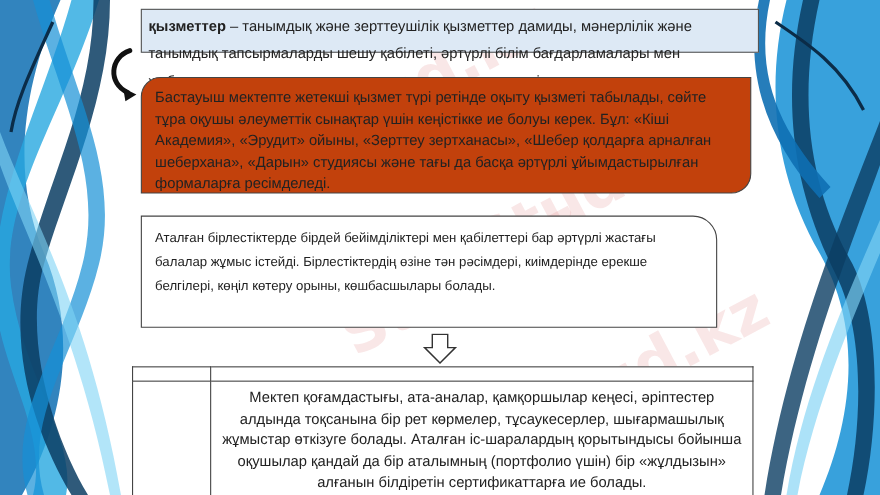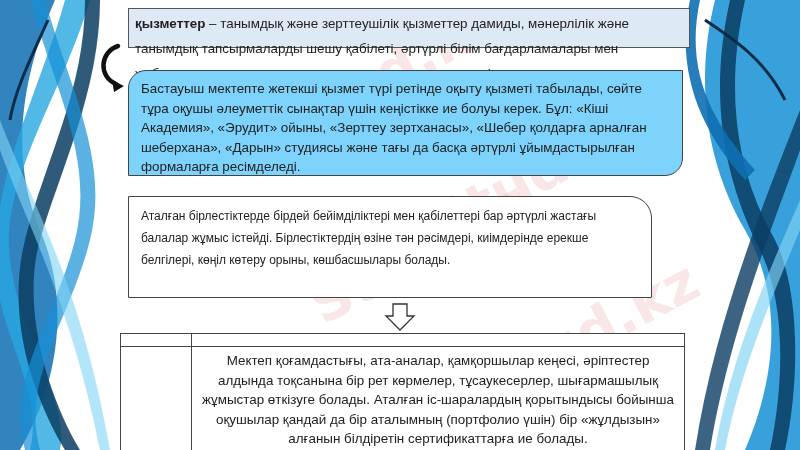--- a/index.html
+++ b/index.html
@@ -3,21 +3,21 @@
 <meta charset="utf-8">
 <style>
   html, body { margin:0; padding:0; }
   body { width:800px; height:450px; position:relative; overflow:hidden; background:#ffffff; font-family:"Liberation Sans", "DejaVu Sans", sans-serif; }
   .deco { position:absolute; top:0; height:450px; }
   .deco-left { left:0; width:125px; }
   .deco-right { right:0; width:115px; }
   .watermark { position:absolute; color:rgba(220,120,120,0.18); font-size:56px; font-weight:bold; transform:rotate(-28deg); pointer-events:none; white-space:nowrap; font-family:"DejaVu Sans", sans-serif; }
   .box1 { position:absolute; left:128px; top:8px; width:562px; height:40px; box-sizing:border-box; background:#dde9f5; border:1px solid #555; padding:2px 6px; font-size:13.4px; line-height:25px; color:#222; }
   .box1 b { font-weight:bold; }
-  .box2 { position:absolute; left:128px; top:70px; width:555px; height:106px; box-sizing:border-box; background:#7dd3fc; border:1.5px solid #444; border-radius:18px 0 18px 0; padding:8px 12px; font-size:13.4px; line-height:19.5px; color:#222; }
+  .box2 { position:absolute; left:128px; top:70px; width:555px; height:106px; box-sizing:border-box; background:#c2410c; border:1.5px solid #444; border-radius:18px 0 18px 0; padding:8px 12px; font-size:13.4px; line-height:19.5px; color:#222; }
   .box3 { position:absolute; left:128px; top:196px; width:524px; height:102px; box-sizing:border-box; background:#fff; border:1.5px solid #444; border-radius:0 22px 0 0; padding:8px 12px; font-size:12px; line-height:22px; color:#222; }
   .curve-arrow { position:absolute; left:94px; top:40px; width:36px; height:60px; }
   .down-arrow { position:absolute; left:384px; top:303px; width:32px; height:28px; }
   table.tbl { position:absolute; left:120px; top:333px; width:565px; height:115px; border-collapse:collapse; background:#fff; }
   table.tbl td { border:1.5px solid #444; padding:0; }
   table.tbl tr.hdr td { height:12px; }
   table.tbl td.col1 { width:70px; }
   table.tbl td.body { text-align:center; font-size:13.4px; line-height:19.5px; color:#222; padding:4px 8px; vertical-align:middle; }
 </style>
 </head>

